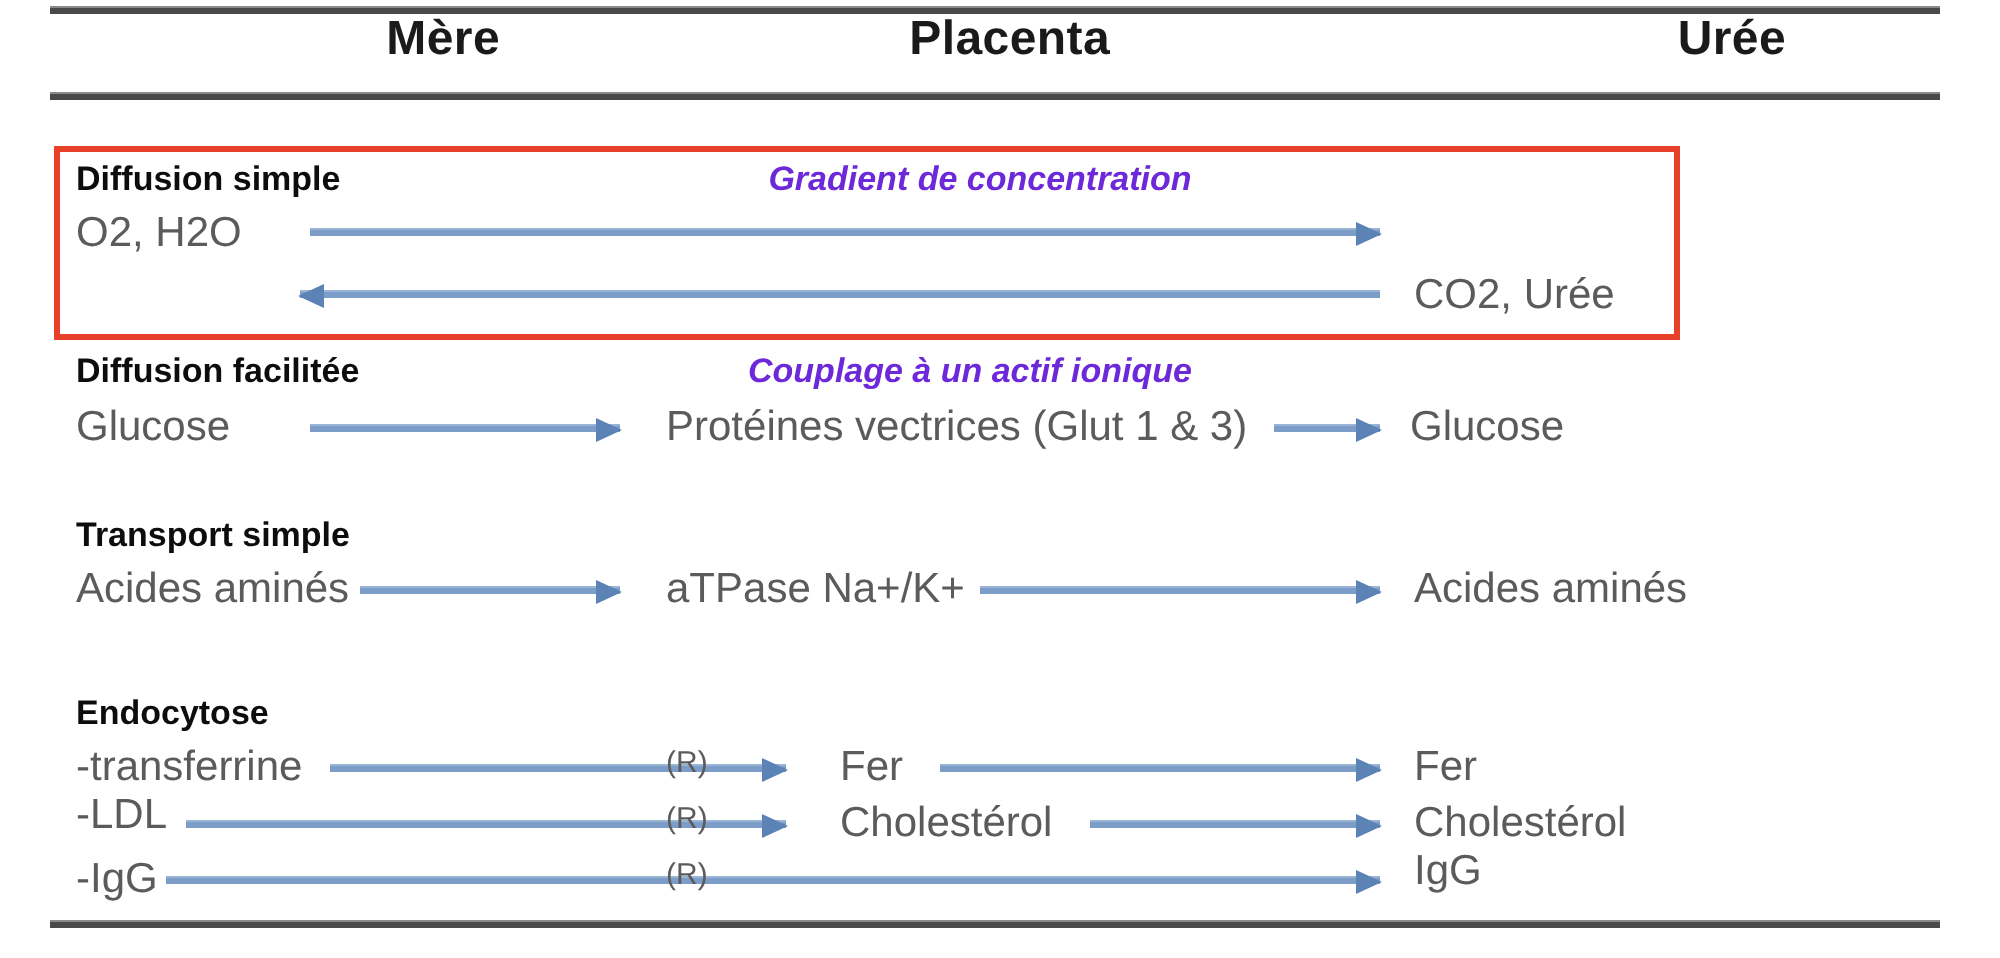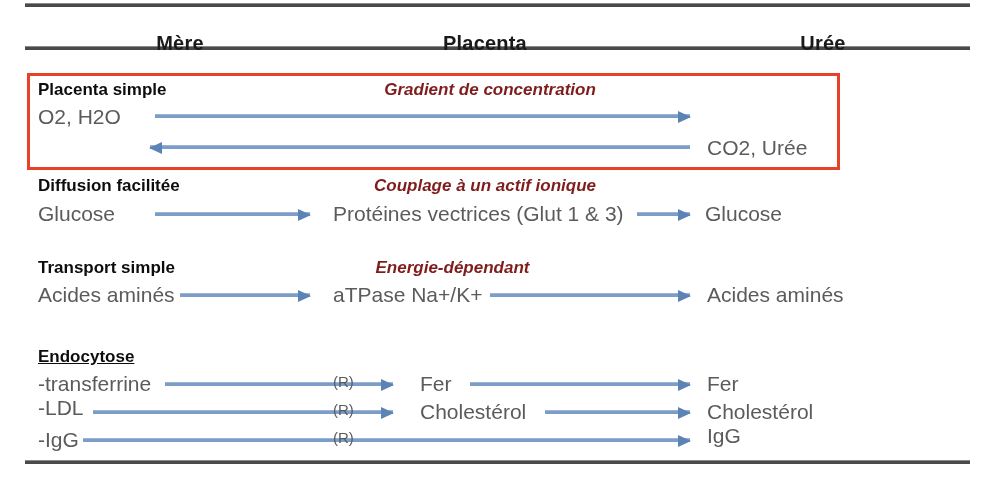--- a/index.html
+++ b/index.html
@@ -23,27 +23,26 @@
     background: #4a4a4a;
     border-top: 1px solid #8a8a8a;
   }
   .rule-top    { top: 3px; }
   .rule-head   { top: 46px; }
   .rule-bottom { top: 460px; }
 
   .col-head {
     position: absolute;
     top: 6px;
-    font-size: 20px;
+    font-size: 24px;
     font-weight: bold;
     color: #1a1a1a;
     letter-spacing: 0.2px;
     white-space: nowrap;
-    text-align: center;
-    margin-top: 26px;
+    text-align: right;
   }
   .head-mere     { left: 110px; width: 140px; }
   .head-placenta { left: 415px; width: 140px; }
   .head-foetus   { left: 753px; width: 140px; }
 
   .redbox {
     position: absolute;
     left: 27px;
     top: 73px;
     width: 813px;
@@ -58,21 +57,21 @@
     font-size: 17px;
     font-weight: bold;
     color: #0d0d0d;
     white-space: nowrap;
   }
   .mid-title {
     position: absolute;
     font-size: 17px;
     font-weight: bold;
     font-style: italic;
-    color: #7f1d1d;
+    color: #6d28d9;
     white-space: nowrap;
     text-align: center;
   }
   .sub {
     position: absolute;
     font-size: 21px;
     color: #5b5b5b;
     white-space: nowrap;
   }
   .rlabel {
@@ -122,44 +121,43 @@
   <div class="rule rule-top"></div>
   <div class="rule rule-head"></div>
   <div class="rule rule-bottom"></div>
 
   <div class="col-head head-mere">Mère</div>
   <div class="col-head head-placenta">Placenta</div>
   <div class="col-head head-foetus">Urée</div>
 
   <div class="redbox"></div>
 
-  <div class="mech-title" style="left:38px; top:80px;">Placenta simple</div>
+  <div class="mech-title" style="left:38px; top:80px;">Diffusion simple</div>
   <div class="mid-title" style="left:340px; top:80px; width:300px;">Gradient de concentration</div>
   <div class="sub" style="left:38px; top:105px;">O2, H2O</div>
   <div class="arrow" style="left:155px; top:114px; width:535px;"></div>
   <div class="arrow left-head" style="left:150px; top:145px; width:540px;"></div>
   <div class="sub" style="left:707px; top:136px;">CO2, Urée</div>
 
   <div class="mech-title" style="left:38px; top:176px;">Diffusion facilitée</div>
   <div class="mid-title" style="left:330px; top:176px; width:310px;">Couplage à un actif ionique</div>
   <div class="sub" style="left:38px; top:202px;">Glucose</div>
   <div class="arrow" style="left:155px; top:212px; width:155px;"></div>
   <div class="sub" style="left:333px; top:202px;">Protéines vectrices (Glut 1 &amp; 3)</div>
   <div class="arrow" style="left:637px; top:212px; width:53px;"></div>
   <div class="sub" style="left:705px; top:202px;">Glucose</div>
 
   <div class="mech-title" style="left:38px; top:258px;">Transport simple</div>
-  <div class="mid-title" style="left:340px; top:258px; width:225px;">Energie-dépendant</div>
   <div class="sub" style="left:38px; top:283px;">Acides aminés</div>
   <div class="arrow" style="left:180px; top:293px; width:130px;"></div>
   <div class="sub" style="left:333px; top:283px;">aTPase Na+/K+</div>
   <div class="arrow" style="left:490px; top:293px; width:200px;"></div>
   <div class="sub" style="left:707px; top:283px;">Acides aminés</div>
 
-  <div class="mech-title" style="left:38px; top:347px;text-decoration:underline;">Endocytose</div>
+  <div class="mech-title" style="left:38px; top:347px;">Endocytose</div>
 
   <div class="sub" style="left:38px; top:372px;">-transferrine</div>
   <div class="arrow" style="left:165px; top:382px; width:228px;"></div>
   <div class="rlabel" style="left:333px; top:373px;">(R)</div>
   <div class="sub" style="left:420px; top:372px;">Fer</div>
   <div class="arrow" style="left:470px; top:382px; width:220px;"></div>
   <div class="sub" style="left:707px; top:372px;">Fer</div>
 
   <div class="sub" style="left:38px; top:396px;">-LDL</div>
   <div class="arrow" style="left:93px; top:410px; width:300px;"></div>

